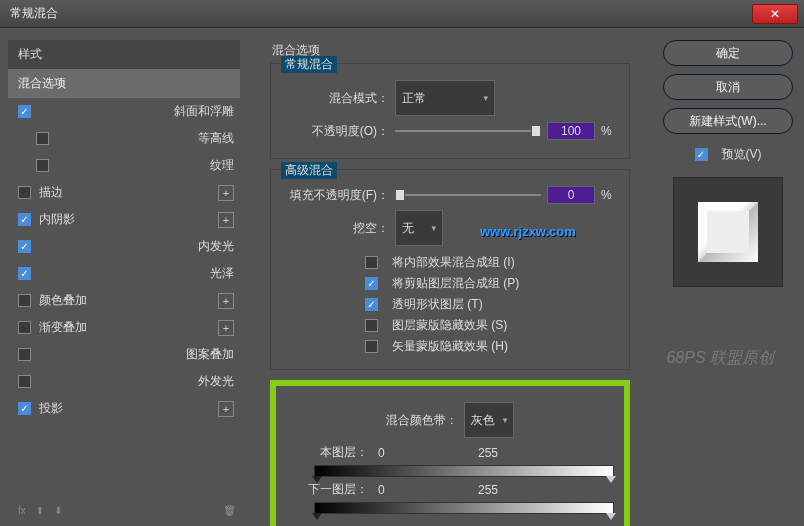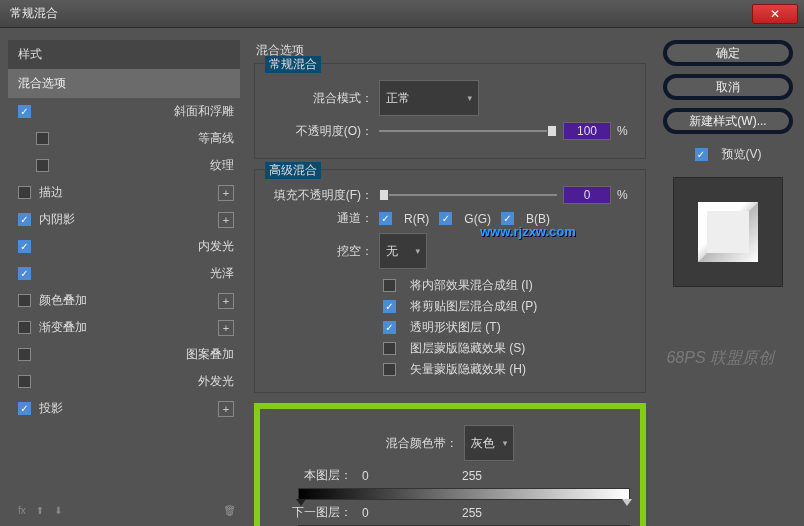--- a/index.html
+++ b/index.html
@@ -1,20 +1,20 @@
 <!DOCTYPE html>
 <html><head>
 <meta charset="utf-8">
 <style>
 * { box-sizing: border-box; margin: 0; padding: 0; font-family: "Microsoft YaHei", sans-serif; }
 body { background: #535353; width: 804px; height: 526px; overflow: hidden; }
 .titlebar { height: 28px; background: linear-gradient(#5a5a5a,#444); display: flex; justify-content: space-between; align-items: center; border-bottom: 1px solid #2a2a2a; }
 .title { color: #e8e8e8; font-size: 12px; padding-left: 10px; }
 .close-btn { width: 46px; height: 20px; background: linear-gradient(#e04040,#c02020); color: #fff; text-align: center; line-height: 18px; font-size: 12px; border: 1px solid #8a1010; border-radius: 2px; margin-right: 6px; }
-.body { display: flex; height: 498px; padding: 12px 8px 8px 8px; gap: 10px; }
+.body { display: flex; height: 498px; padding: 12px 8px 8px 8px; gap: 26px; }
 .left { width: 232px; }
 .style-header { background: #454545; color: #ddd; font-size: 12px; padding: 6px 10px; }
 .style-sel { background: #6b6b6b; color: #eee; font-size: 12px; padding: 6px 10px; }
 .style-list { }
 .style-row { display: flex; align-items: center; padding: 5px 6px 5px 10px; font-size: 12px; color: #ddd; justify-content: space-between; }
 .cb { width: 13px; height: 13px; border: 1px solid #888; background: #3a3a3a; margin-right: 8px; display: inline-flex; align-items: center; justify-content: center; flex-shrink: 0; }
 .cb.checked { background: #4a8cd8; border-color: #4a8cd8; }
 .cb.checked::after { content: "✓"; color: #fff; font-size: 10px; line-height: 10px; }
 .indent { padding-left: 28px; }
 .plus { margin-left: auto; width: 16px; height: 16px; border: 1px solid #888; color: #ccc; display: flex; align-items: center; justify-content: center; font-size: 11px; }
@@ -29,31 +29,31 @@
 .row { display: flex; align-items: center; margin: 6px 0; gap: 6px; }
 .lbl { text-align: right; width: 108px; }
 .select { background: #3a3a3a; border: 1px solid #666; color: #ddd; padding: 17px 6px; min-width: 100px; height: 20px; display: inline-flex; align-items: center; justify-content: space-between; }
 .select .arr { font-size: 9px; color: #aaa; margin-left: 8px; }
 .select.small { min-width: 48px; }
 .slider { flex: 1; height: 14px; position: relative; display: flex; align-items: center; }
 .track { height: 2px; background: #888; flex: 1; }
 .thumb { position: absolute; width: 10px; height: 12px; background: #ddd; border: 1px solid #555; }
 .numbox { width: 48px; height: 18px; background: #4c1d95; border: 1px solid #666; color: #ddd; text-align: center; line-height: 16px; }
 .unit { width: 18px; }
-.chk-row { display: flex; align-items: center; gap: 6px; margin-left: 114px; padding: 2px 4px; }
+.chk-row { display: flex; align-items: center; gap: 6px; margin-left: 80px; padding: 2px 4px; }
 .blendband { border: 6px solid #84cc16; padding: 10px; margin: 0 4px; }
 .band-row { display: flex; align-items: center; gap: 10px; margin: 4px 0; }
 .grad { flex: 1; height: 12px; background: linear-gradient(to right, #000, #fff); border: 1px solid #333; position: relative; }
 .tri { position: absolute; bottom: -7px; width: 0; height: 0; border-left: 5px solid transparent; border-right: 5px solid transparent; border-top: 7px solid #222; }
 .tri.white { border-top-color: #ccc; }
 .watermark { position: absolute; color: #2aa0ff; font-weight: bold; font-size: 13px; left: 480px; top: 224px; text-shadow: 1px 1px 0 #003; }
 .watermark2 { position: absolute; right: 30px; top: 348px; color: #7a7a7a; font-size: 16px; font-style: italic; }
 
 .right { width: 136px; display: flex; flex-direction: column; gap: 8px; align-items: center; }
-.btn { width: 130px; height: 26px; border: 4px solid #0f172a; border-radius: 13px; background: #5b5b5b; color: #eee; font-size: 12px; display: flex; align-items: center; justify-content: center; }
+.btn { width: 130px; height: 26px; border: 1px solid #0f172a; border-radius: 13px; background: #5b5b5b; color: #eee; font-size: 12px; display: flex; align-items: center; justify-content: center; }
 .preview-chk { display: flex; align-items: center; gap: 6px; color: #ddd; font-size: 12px; margin-top: 4px; }
 .preview-box { width: 110px; height: 110px; background: #3a3a3a; border: 1px solid #2a2a2a; margin-top: 6px; display: flex; align-items: center; justify-content: center; }
 .bevel { width: 60px; height: 60px; background: #eee; position: relative; }
 .bevel::before { content:""; position:absolute; inset:0; background: linear-gradient(135deg,#fff 0%,#fff 40%,#bbb 60%,#999 100%); clip-path: polygon(0 0,100% 0,85% 15%,15% 15%,15% 85%,0 100%); }
 .bevel::after { content:""; position:absolute; inset:0; background: linear-gradient(135deg,#888 0%,#aaa 40%,#fff 100%); clip-path: polygon(100% 0,100% 100%,0 100%,15% 85%,85% 85%,85% 15%); }
 </style>
 </head>
 <body>
 
 <div class="titlebar">
@@ -157,37 +157,20 @@
       <div class="row">
         <span class="lbl">填充不透明度(F)：</span>
         <div class="slider">
             <div class="track"></div>
             <div class="thumb" style="left:0"></div>
           </div>
         <div class="numbox">0</div>
         <span class="unit">%</span>
       </div>
       <div class="row">
-        <span class="lbl">通道：</span>
-        <div id="channels" style="display:flex;gap:10px">
-            <div style="display: flex; align-items: center; gap: 4px;">
-              <span class="cb checked"></span>
-              <span>R(R)</span>
-            </div>
-            <div style="display: flex; align-items: center; gap: 4px;">
-              <span class="cb checked"></span>
-              <span>G(G)</span>
-            </div>
-            <div style="display: flex; align-items: center; gap: 4px;">
-              <span class="cb checked"></span>
-              <span>B(B)</span>
-            </div>
-          </div>
-      </div>
-      <div class="row">
         <span class="lbl">挖空：</span>
         <div class="select small">
             <span>无</span>
             <span class="arr">▾</span>
           </div>
       </div>
       <div id="adv-opts">
           <div class="chk-row">
             <span class="cb"></span>
             <span>将内部效果混合成组 (I)</span>

